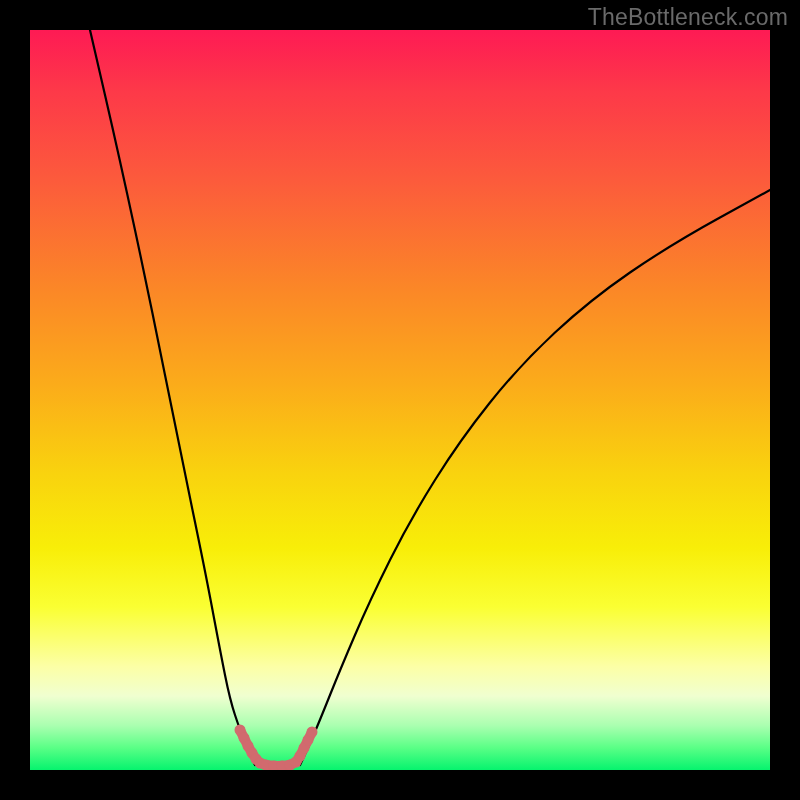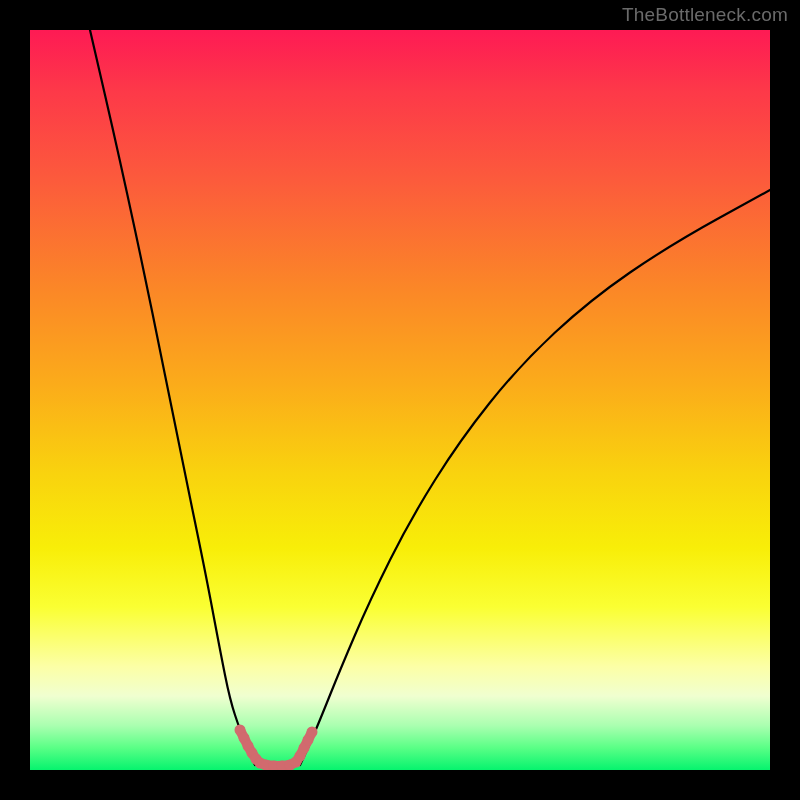--- a/index.html
+++ b/index.html
@@ -41,21 +41,21 @@
       #aaffb0 94%,
       #5aff86 97%,
       #06f46e 100%
     );
   }
   .watermark {
     position: absolute;
     top: 4px;
     right: 12px;
     color: #6a6a6a;
-    font-size: 19px;
+    font-size: 23px;
     letter-spacing: 0.2px;
     user-select: none;
   }
   svg.curves {
     position: absolute;
     top: 0;
     left: 0;
     width: 740px;
     height: 740px;
   }

